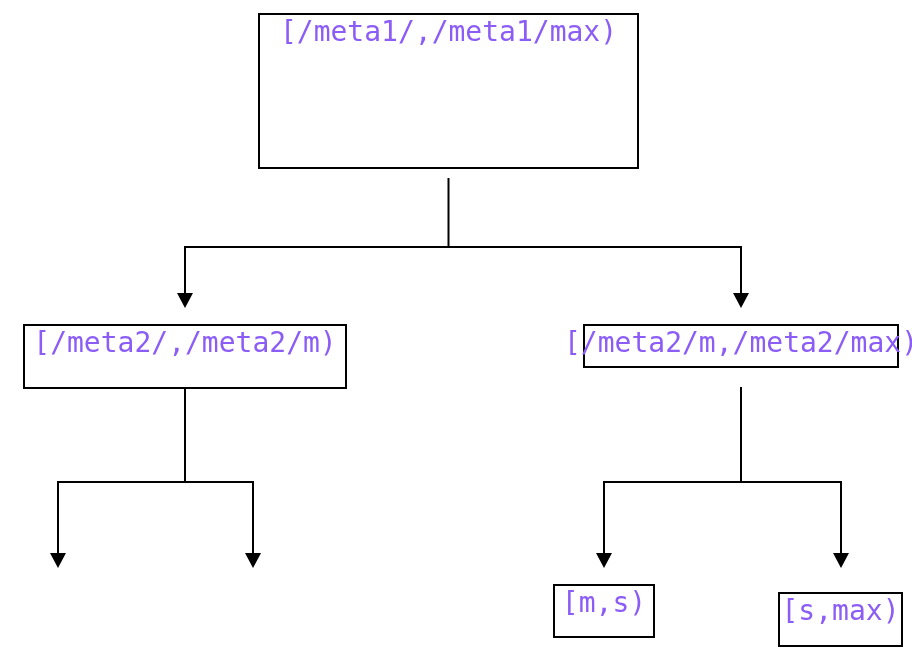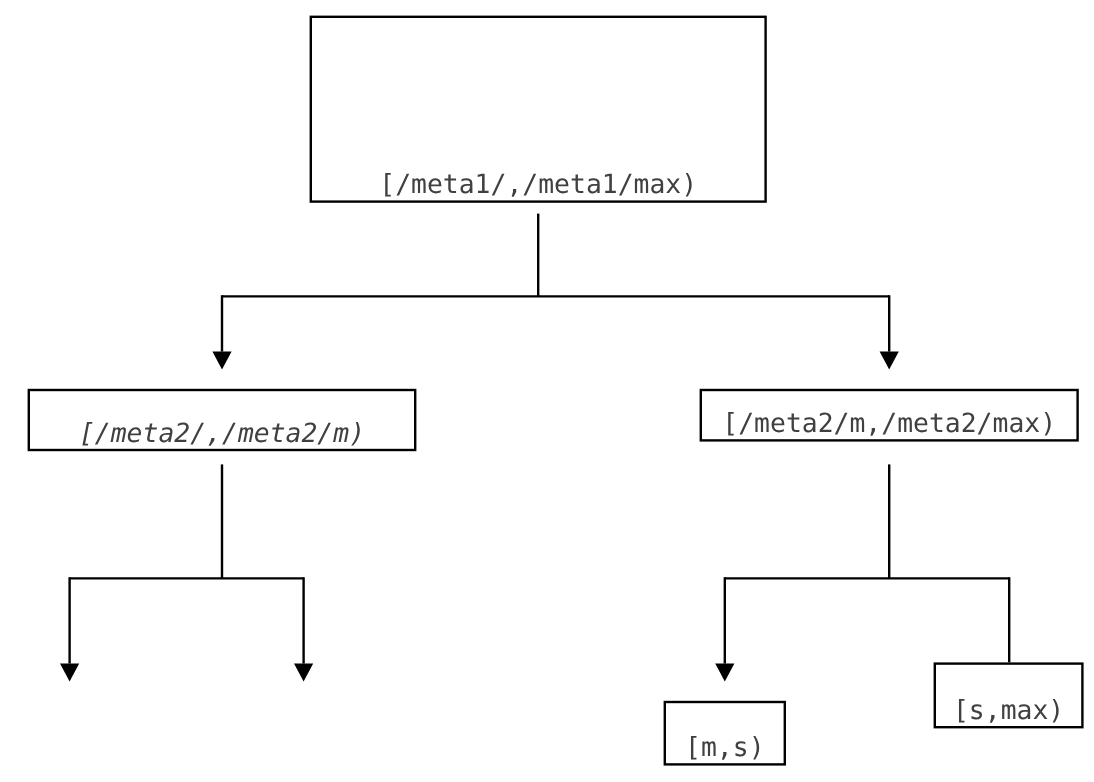--- a/index.html
+++ b/index.html
@@ -30,33 +30,33 @@
   .arrowhead {
     fill: #000000;
     stroke: none;
   }
   .node {
     position: absolute;
     box-sizing: border-box;
     border: 2px solid #000000;
     background: #ffffff;
     display: flex;
-    align-items: flex-end;
+    align-items: flex-start;
     justify-content: center;
-    font-size: 22px;
-    color: #404040;
+    font-size: 28px;
+    color: #8b5cf6;
     white-space: pre;
   }
   .n-root      { left: 258px; top: 13px;  width: 381px; height: 156px; }
-  .n-mid-left  { left: 23px;  top: 324px; width: 324px; height: 52px; font-style: italic;  }
+  .n-mid-left  { left: 23px;  top: 324px; width: 324px; height: 65px;  }
   .n-mid-right { left: 583px; top: 324px; width: 316px; height: 44px;  }
   .n-leaf-ag   { left: 8px;   top: 584px; width: 100px; height: 54px;  }
   .n-leaf-gm   { left: 203px; top: 584px; width: 100px; height: 54px;  }
   .n-leaf-ms   { left: 553px; top: 584px; width: 102px; height: 54px;  }
-  .n-leaf-smax { left: 778px; top: 552px; width: 125px; height: 55px;  }
+  .n-leaf-smax { left: 778px; top: 592px; width: 125px; height: 55px;  }
 </style>
 </head>
 <body>
 
 <div class="canvas">
 
   <svg class="edges" viewBox="0 0 912 652" xmlns="http://www.w3.org/2000/svg">
 
     <path class="edge-line" d="M448.5 178 V 247"></path>
     <path class="edge-line" d="M185 247 H 741"></path>

